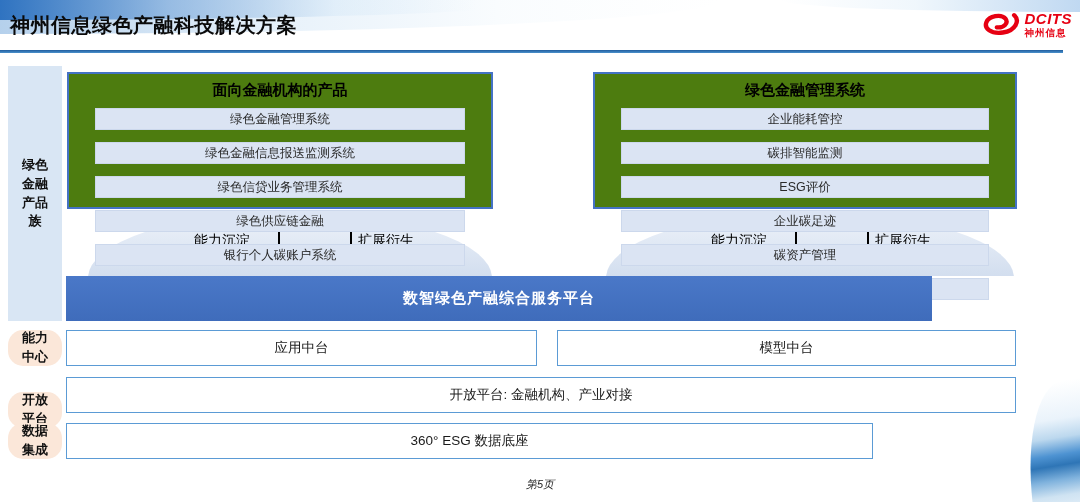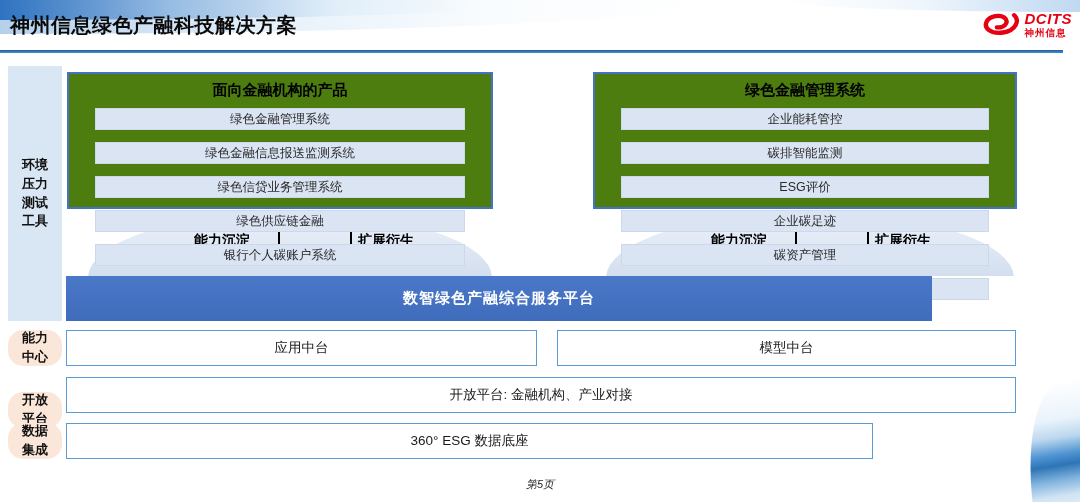--- a/index.html
+++ b/index.html
@@ -86,21 +86,21 @@
   }
   .dome-left { left:88px; width:404px; }
   .dome-right { left:606px; width:408px; }
   .dome {
     position:absolute; top:0; left:0; width:100%; height:132px;
     border-radius:50%;
     background:linear-gradient(to bottom,#eef3fa,#ccd9ec 60%);
   }
   .arrow-group { position:absolute; top:212px; width:310px; height:62px; z-index:2; }
   .group-left { left:150px; } .group-right { left:667px; }
-  .arrow-label { position:absolute; font-size:14px; font-weight:bold; color:#000; top:20px; }
+  .arrow-label { position:absolute; font-size:14px; font-weight:normal; color:#000; top:20px; }
   .label-down { left:44px; } .label-up { left:208px; }
   .arrow { position:absolute; width:2px; background:#000; }
   .arrow-down { left:128px; top:2px; height:42px; }
   .arrow-down::after {
     content:""; position:absolute; bottom:-8px; left:-4px;
     border-left:5px solid transparent; border-right:5px solid transparent;
     border-top:9px solid #000;
   }
   .arrow-up { left:200px; top:10px; height:42px; }
   .arrow-up::before {
@@ -157,21 +157,21 @@
     </svg>
     <div class="logo-text">
       <span class="logo-en">DCITS</span>
       <span class="logo-cn">神州信息</span>
     </div>
   </div>
 
   <div class="header-line"></div>
 
   <div class="family-strip">
-    <span>环境压力测试工具</span>
+    <span>绿色金融产品族</span>
   </div>
   <div class="layer-chip chip-1">
     <span>能力中心</span>
   </div>
   <div class="layer-chip chip-2">
     <span>开放平台</span>
   </div>
   <div class="layer-chip chip-3">
     <span>数据集成</span>
   </div>

